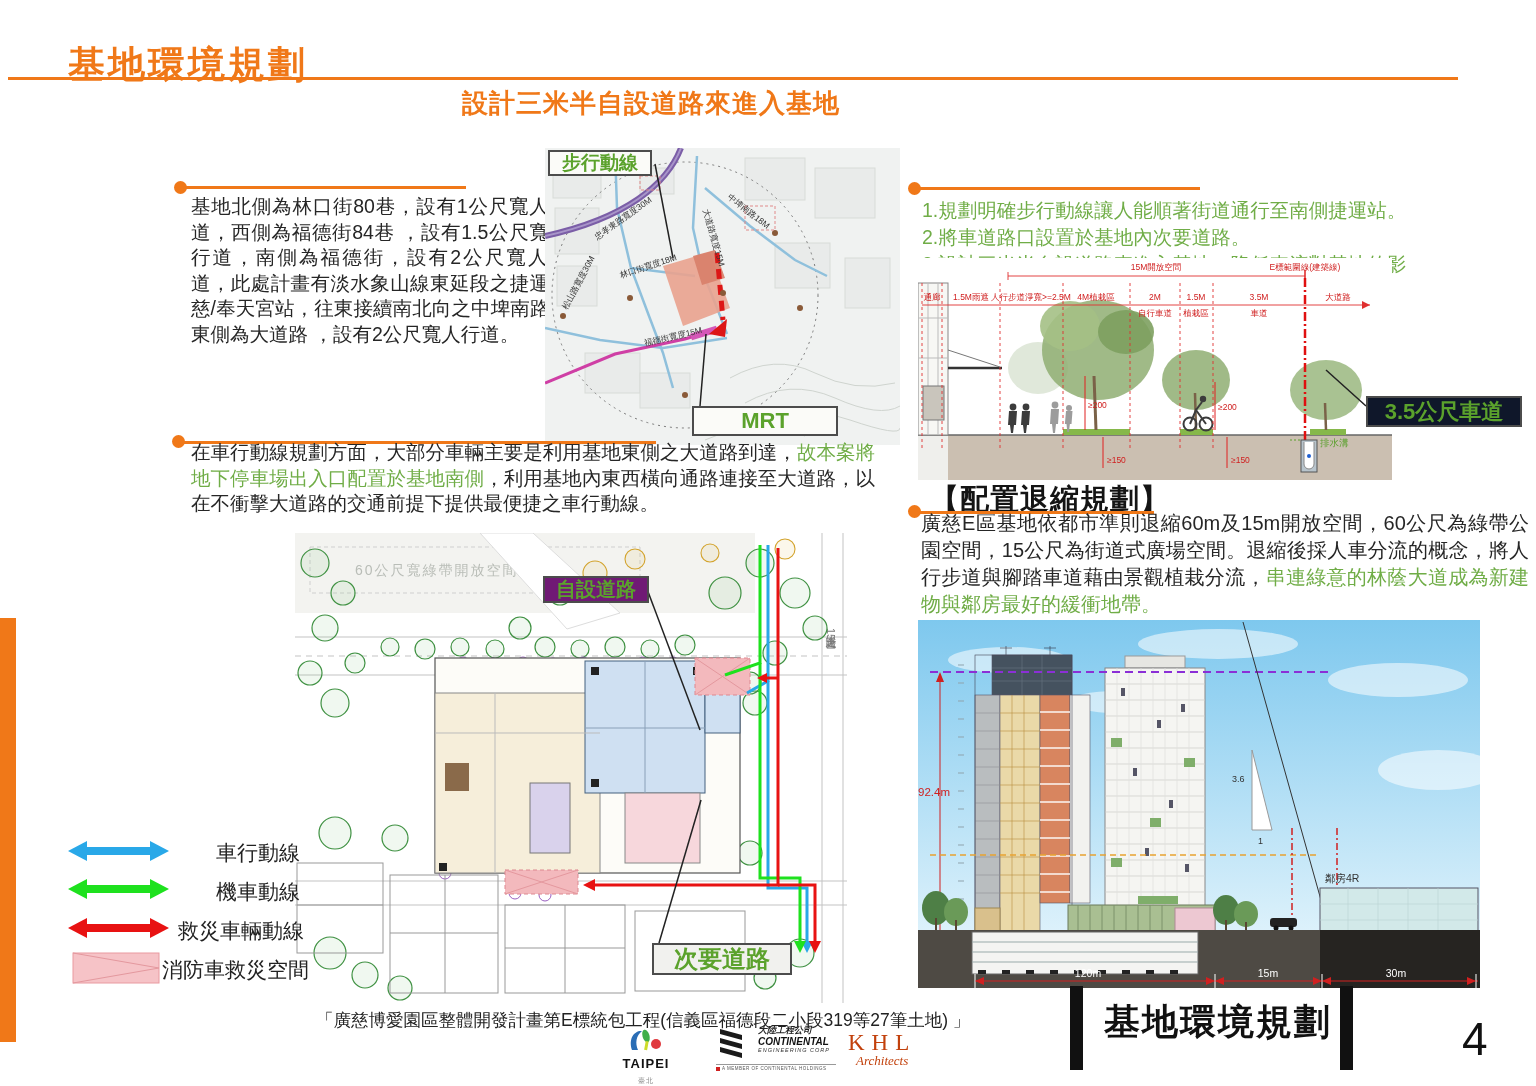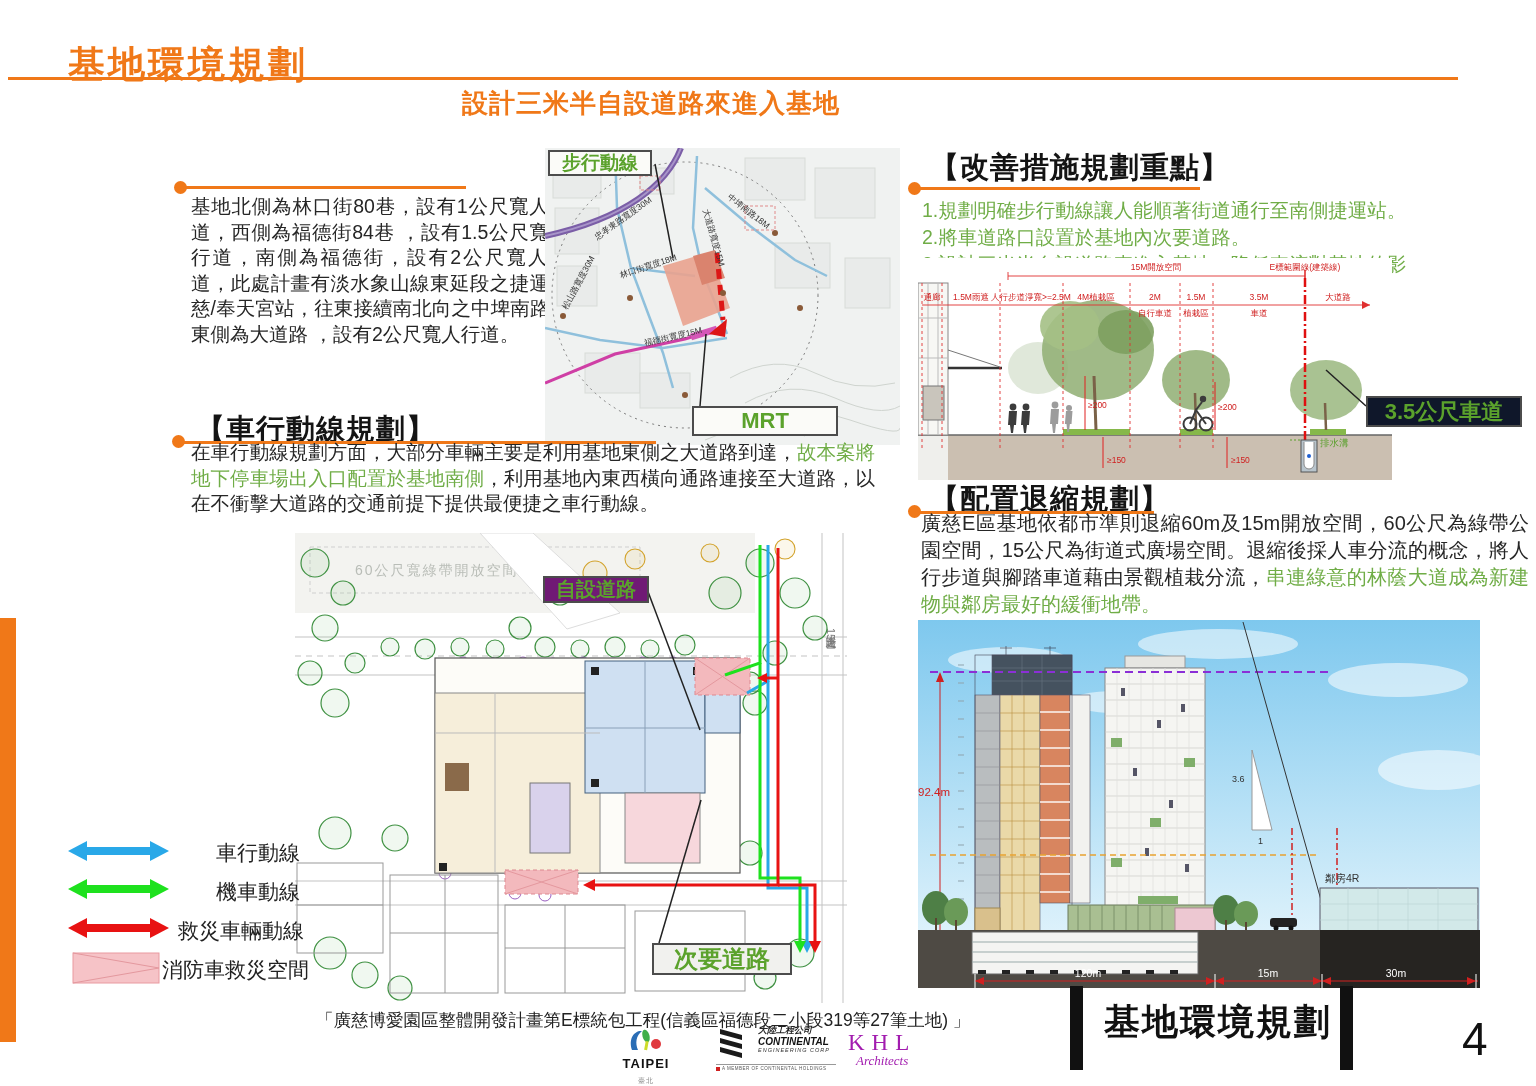--- a/index.html
+++ b/index.html
@@ -9,21 +9,21 @@
   .sec-dot{width:13px;height:13px;border-radius:50%;background:#f07818;}
   .sec-line{height:3px;background:#f07818;}
   .sec-h{font-weight:bold;color:#141414;font-size:29px;letter-spacing:1px;white-space:nowrap;}
   .body-txt{color:#262626;font-size:19.5px;line-height:25.5px;text-align:justify;}
   .grn{color:#70ad47;}
   .labelbox{background:#fbfbf8;border:2px solid #4c4c4c;color:#5ba22c;font-weight:bold;
             display:flex;align-items:center;justify-content:center;box-sizing:border-box;white-space:nowrap;}
   .legend-label{color:#222;font-size:21px;white-space:nowrap;}
   #page-num{font-size:46px;color:#111;}
   .cap-bar{width:13px;background:#111;}
-  .khl{color:#a21caf;font-family:"Liberation Serif","DejaVu Serif",serif;}
+  .khl{color:#c2410c;font-family:"Liberation Serif","DejaVu Serif",serif;}
 </style>
 </head>
 <body>
 
 <div id="page">
 
   <div class="abs" style="left:0;top:618px;width:16px;height:424px;background:#f07818;"></div>
 
   <div class="abs" style="left:68px;top:40px;font-size:37px;font-weight:bold;color:#f07818;letter-spacing:3px;">基地環境規劃</div>
   <div class="abs" style="left:8px;top:77px;width:1450px;height:3px;background:#f07818;"></div>
@@ -101,21 +101,20 @@
     </g>
   </svg>
   <div class="abs labelbox" style="left:548px;top:150px;width:104px;height:26px;font-size:19px;">
     <span>步行動線</span>
   </div>
   <div class="abs labelbox" style="left:692px;top:406px;width:146px;height:30px;font-size:22px;">
     <span>MRT</span>
   </div>
 
   <div class="abs sec-dot" style="left:172px;top:435px;"></div>
-  <div class="abs sec-h" style="left:196px;top:410px;">【車行動線規劃】</div>
   <div class="abs sec-line" style="left:184px;top:441px;width:472px;"></div>
   <p class="abs body-txt" style="left:191px;top:440px;width:684px;margin:0;">
     <span>在車行動線規劃方面，大部分車輛主要是利用基地東側之大道路到達，</span><span class="grn">故本案將地下停車場出入口配置於基地南側</span><span>，利用基地內東西橫向通路連接至大道路，以在不衝擊大道路的交通前提下提供最便捷之車行動線。</span>
   </p>
 
   <svg class="abs" style="left:295px;top:533px;" width="552" height="470" viewBox="0 0 552 470">
     <rect x="0" y="0" width="552" height="470" fill="#ffffff"></rect>
     <rect x="0" y="0" width="460" height="80" fill="#f3f3f0"></rect>
     <rect x="15" y="14" width="330" height="46" fill="none" stroke="#cfcfcf" stroke-dasharray="4 3"></rect>
     <text x="60" y="42" font-size="14" fill="#b9bdb7" letter-spacing="2">60公尺寬綠帶開放空間</text>
@@ -308,21 +307,20 @@
       <span style="font-size:4.5px;color:#555;letter-spacing:0.5px;">A MEMBER OF CONTINENTAL HOLDINGS</span>
     </div>
   </div>
 
   <div class="abs" style="left:848px;top:1030px;text-align:center;">
     <div class="khl" style="font-size:23px;letter-spacing:7px;">KHL</div>
     <div class="khl" style="font-size:13px;font-style:italic;margin-top:-3px;">Architects</div>
   </div>
 
   <div class="abs sec-dot" style="left:908px;top:182px;"></div>
-  <div class="abs sec-h" style="left:930px;top:148px;">【改善措施規劃重點】</div>
   <div class="abs sec-line" style="left:916px;top:187px;width:284px;"></div>
   <div class="abs grn" style="left:922px;top:197px;width:500px;font-size:19.5px;line-height:27px;">
     <div>1.規劃明確步行動線讓人能順著街道通行至南側捷運站。</div>
     <div>2.將車道路口設置於基地內次要道路。</div>
     <div>3.設計三米半自設道路來進入基地，降低車流對基地的影響。</div>
   </div>
 
   <svg class="abs" style="left:918px;top:258px;" width="474" height="222" viewBox="0 0 474 222">
     <rect x="0" y="0" width="474" height="222" fill="#ffffff"></rect>
 

